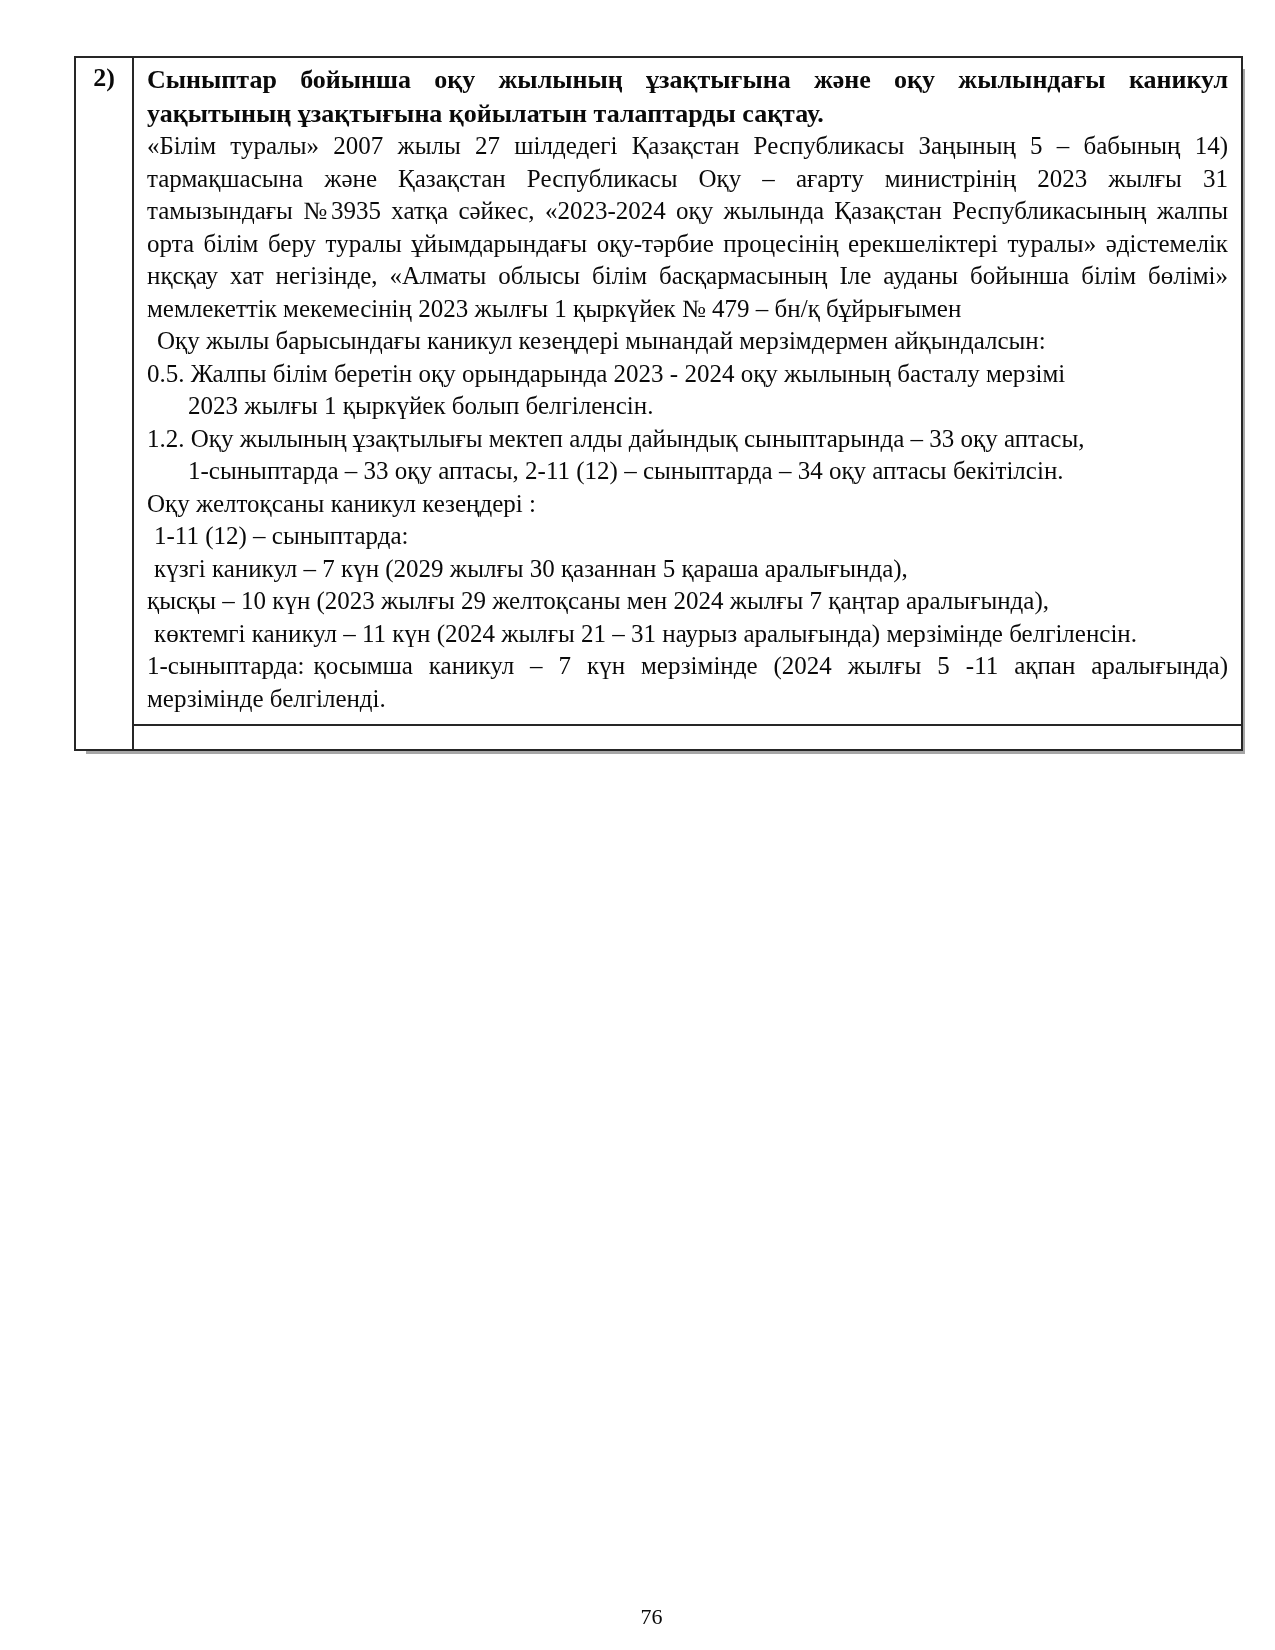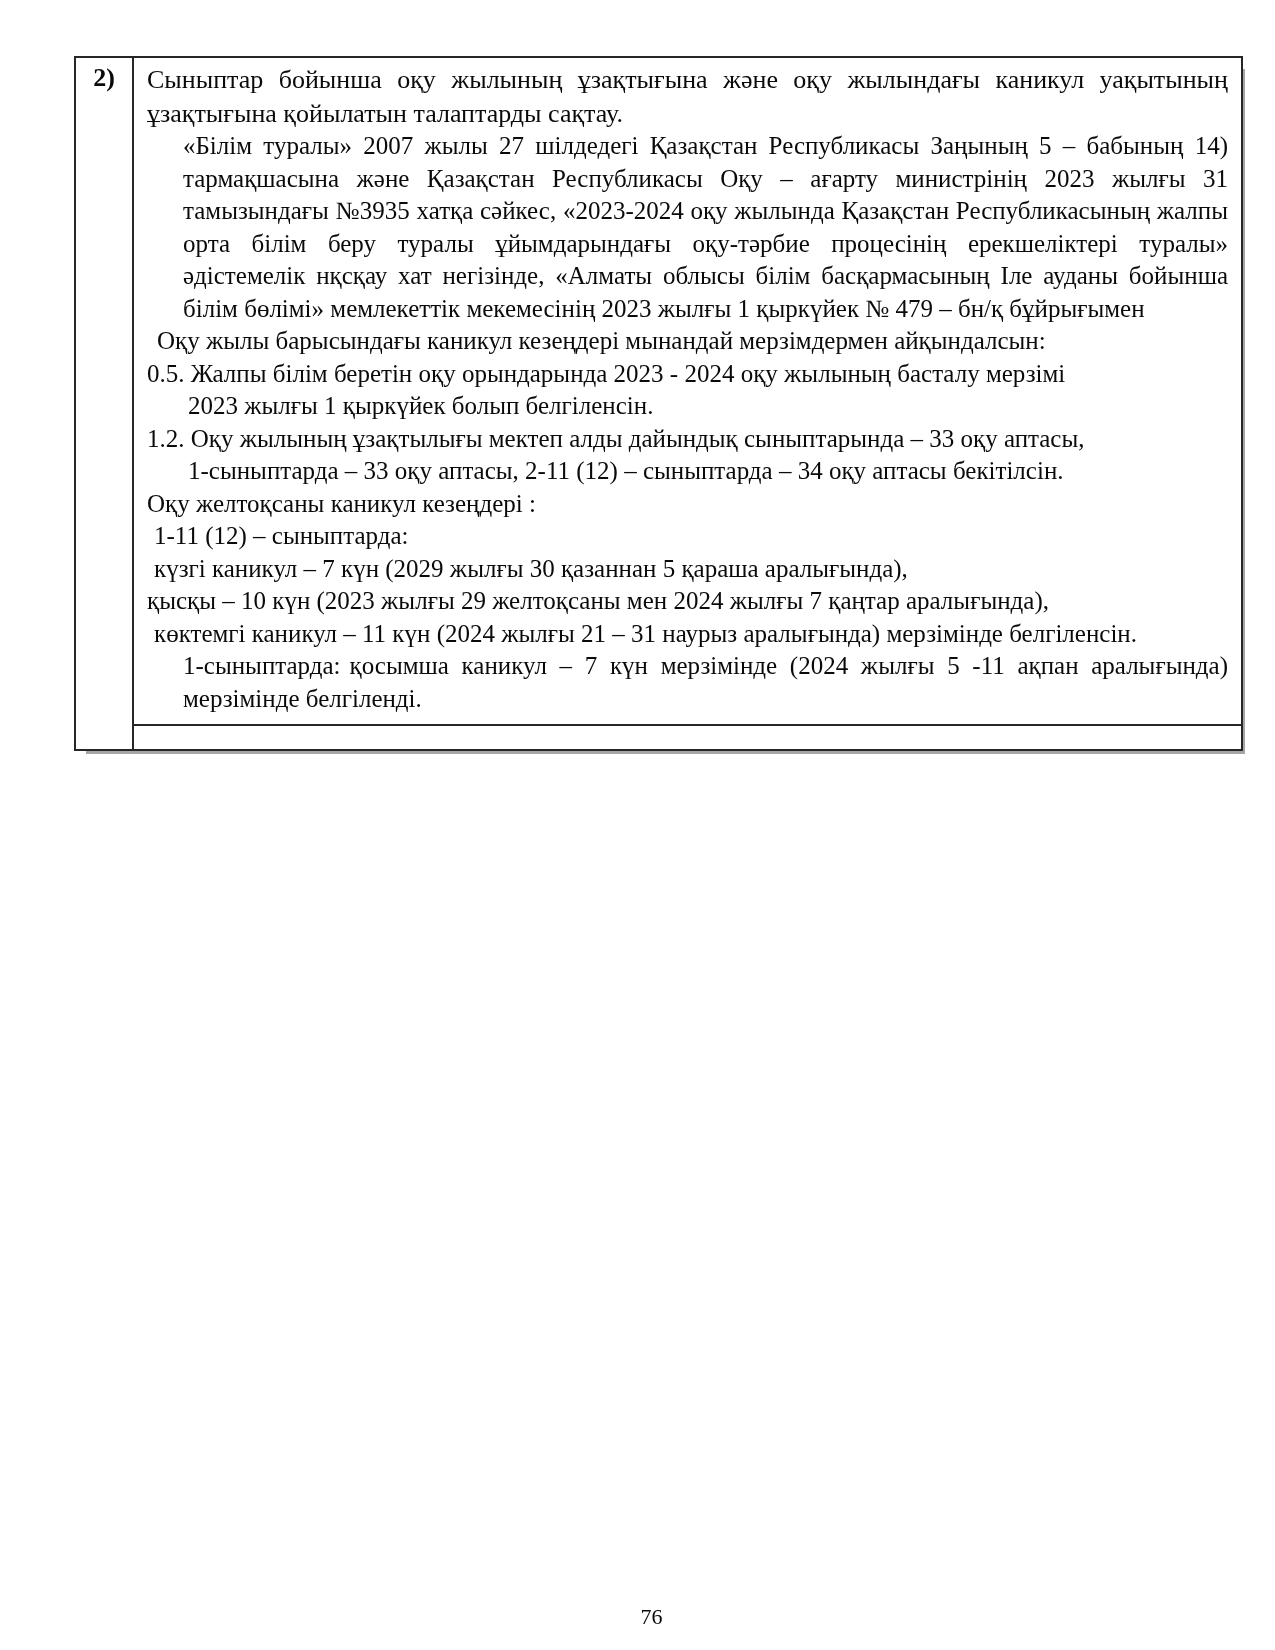--- a/index.html
+++ b/index.html
@@ -29,26 +29,26 @@
     font-weight: 700;
     font-size: 26px;
     padding-top: 5px;
   }
   .content-cell {
     padding: 5px 13px 9px 13px;
     font-size: 25px;
     line-height: 32.5px;
   }
   .title {
-    font-weight: 400;
+    font-weight: 700;
     font-size: 26px;
     line-height: 33.5px;
     text-align: justify;
   }
-  .just { text-align: justify; margin-left: 36px; }
+  .just { text-align: justify; }
   .bold { font-weight: 400; }
   .ind-sm { padding-left: 10px; }
   .ind-xs { padding-left: 7px; }
   .cont-line { padding-left: 41px; }
   .bold-lead { margin-right: 9px; }
   .empty-cell { height: 25px; }
   .page-number {
     position: absolute;
     top: 1578px;
     left: 0; width: 100%;

